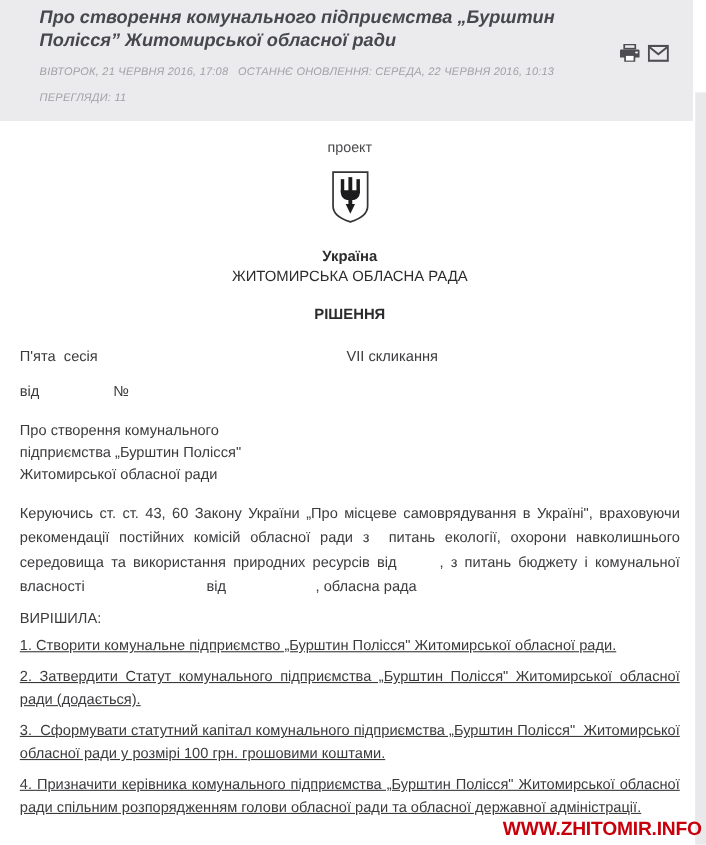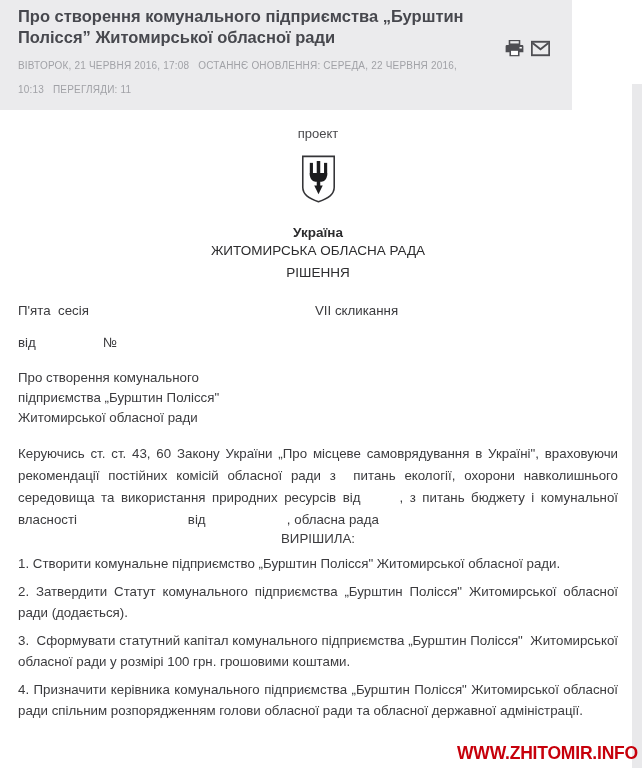--- a/index.html
+++ b/index.html
@@ -8,23 +8,24 @@
     height:768px;
     background:#ffffff;
     font-family:"Liberation Sans", sans-serif;
     position:relative;
     overflow:hidden;
     color:#3d3d40;
   }
   
   .header-band {
     position:relative;
-    width:572px;
+    width:630px;
     background:#ebebed;
-    padding:6px 0 8px 0;
+    padding:6px 0 8px 18px;
+    font-style:italic;
   }
   .page-title {
     margin:0 95px 0 18px;
     font-size:16.5px;
     line-height:21px;
     font-weight:bold;
     color:#47484e;
   }
   .meta-line {
     margin:6px 95px 0 18px;
@@ -52,29 +53,29 @@
   .doc {
     padding:0 24px 0 18px;
     font-size:13.3px;
     color:#3b3b3e;
   }
   .draft-label { text-align:center; margin-top:16px; font-size:13px; color:#4a4a4d; }
   .emblem-block { text-align:center; margin-top:14px; line-height:17px; }
   .emblem-shield { width:37px; height:48px; display:inline-block; }
   .emblem-country { font-weight:bold; font-size:13.5px; margin-top:17px; color:#2c2c2e; }
   .emblem-council { font-weight:normal; font-size:13.5px; margin-top:1px; color:#2c2c2e; }
-  .emblem-doctype { font-weight:normal; font-size:13.5px; margin-top:5px; color:#2c2c2e;text-align:center; }
+  .emblem-doctype { font-weight:bold; font-size:13.5px; margin-top:18px; color:#2c2c2e;text-align:center; }
   .session-row { position:relative; margin-top:22px; height:17px; }
   .session-right { position:absolute; left:297px; top:0; }
   .requisites-row { position:relative; margin-top:15px; height:17px; }
   .number-label { position:absolute; left:85px; top:0; }
   .subject-block { margin-top:16px; line-height:20px; max-width:250px; }
   .preamble { margin-top:15px; line-height:22px; text-align:justify; }
-  .resolved-label { margin-top:0;text-align:center; }
-  .decision-items p { margin-top:7px; line-height:21px; text-align:justify; }
+  .resolved-label { margin-top:10px; }
+  .decision-items p { margin-top:7px; line-height:21px; text-align:justify;text-decoration:underline; }
   
   .watermark {
     position:absolute;
     right:4px; bottom:4px;
     font-size:17.5px;
     font-weight:bold;
     letter-spacing:-0.2px;
     color:#c7000b;
   }
 </style>

